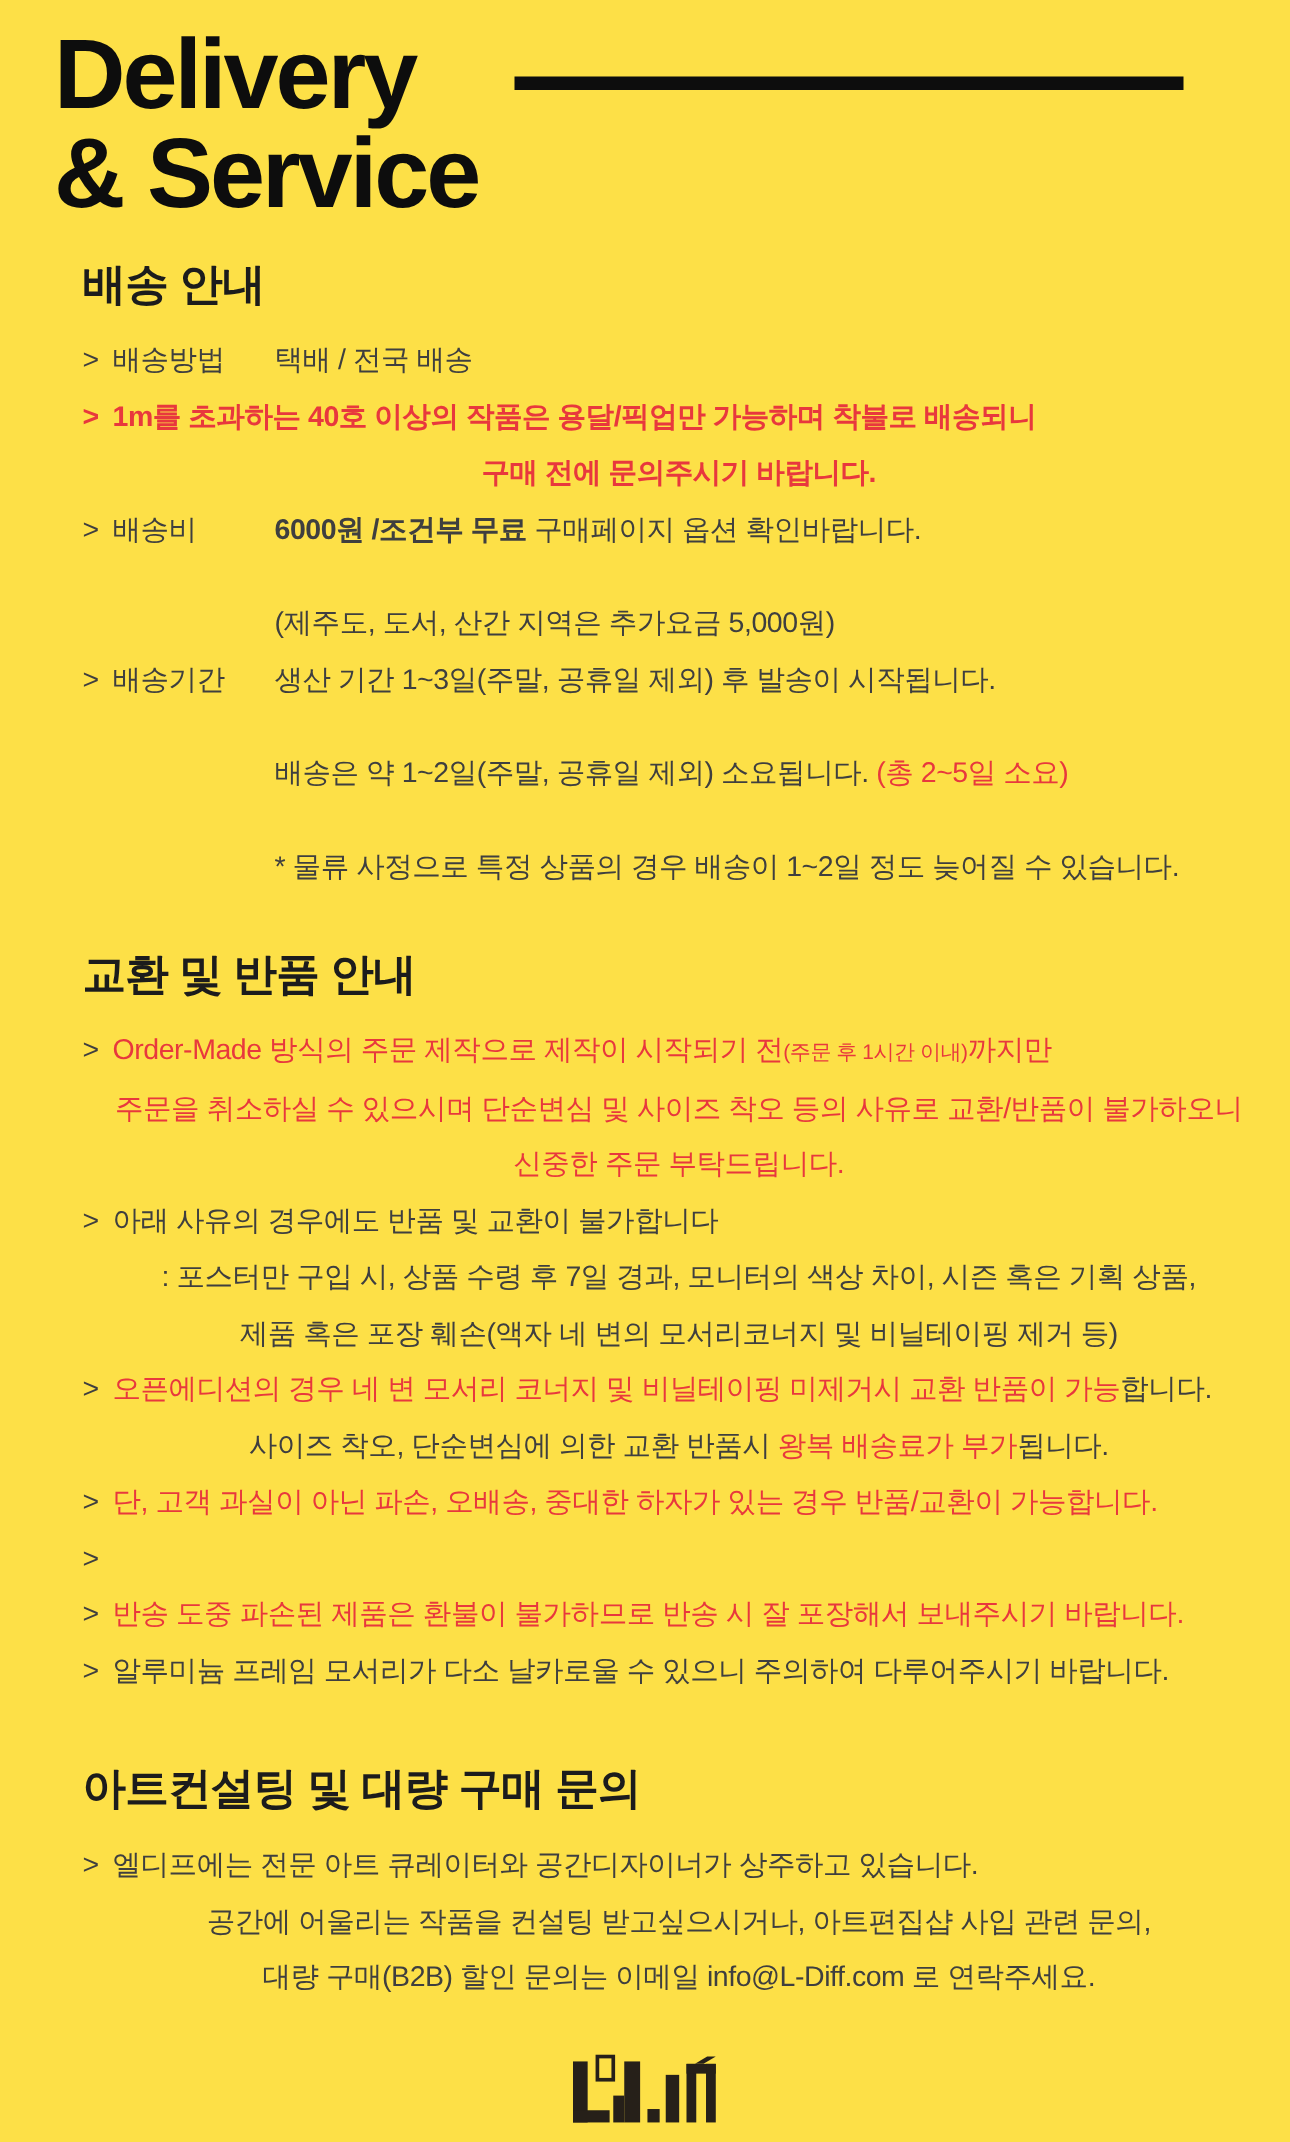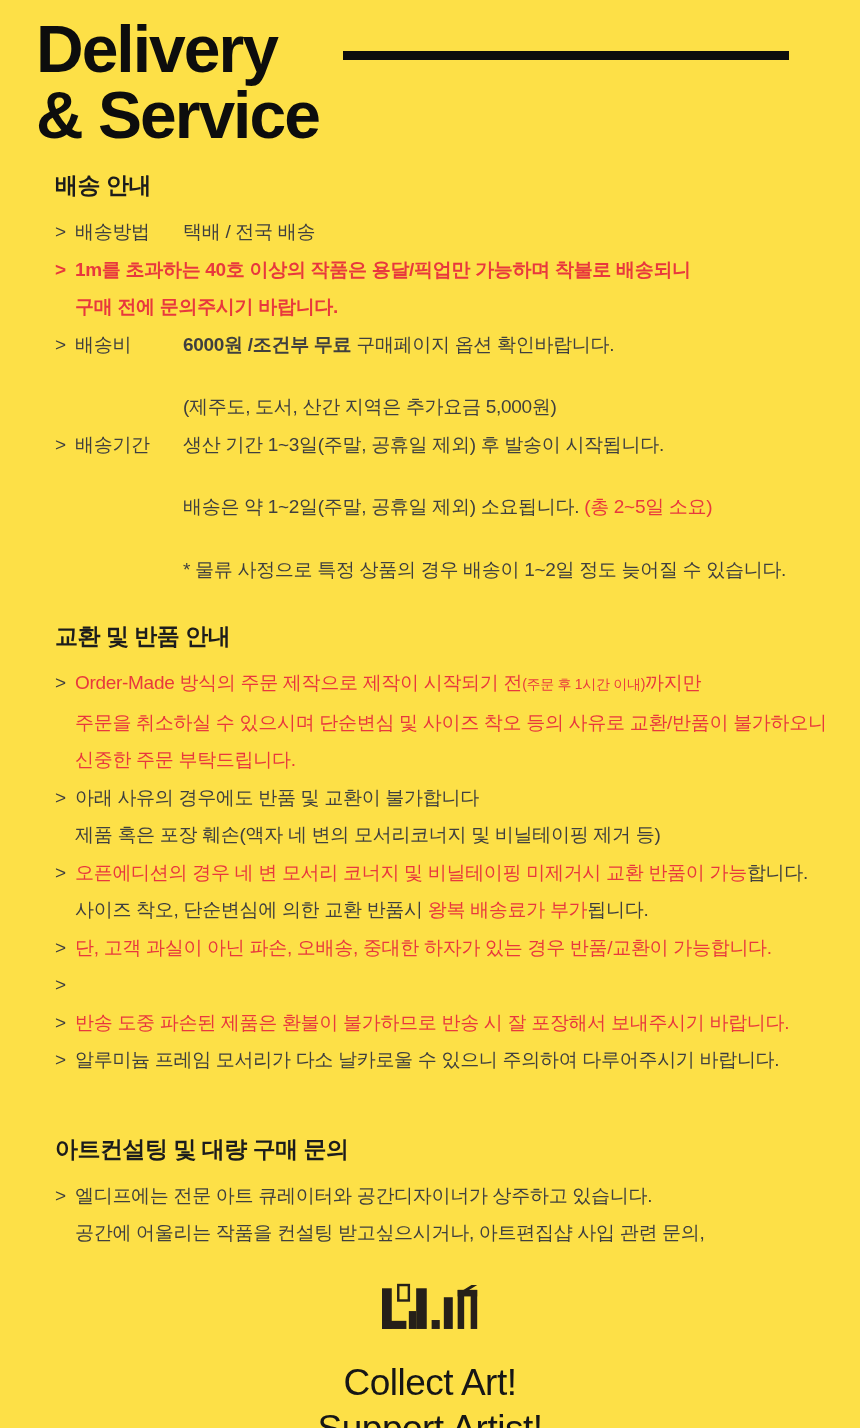--- a/index.html
+++ b/index.html
@@ -25,35 +25,35 @@
     font-size:66px;line-height:1.0;letter-spacing:-2px;
     font-weight:700;color:var(--title);
   }
   .title-rule{
     position:absolute;left:343px;top:51px;
     width:446px;height:9px;background:var(--title);
   }
   
   .sect{margin:0 30px 0 55px;}
   .sect h2{
-    font-size:23px;font-weight:600;color:var(--head);
+    font-size:29px;font-weight:600;color:var(--head);
     margin-bottom:12px;letter-spacing:-0.5px;
   }
   .sect-shipping{margin-top:20px;}
   .sect-exchange{margin-top:33px;}
-  .sect-consulting{margin-top:55px;}
+  .sect-consulting{margin-top:40px;}
   .row{
     display:flex;align-items:baseline;
     font-size:19px;line-height:37.5px;
     letter-spacing:-0.3px;
     white-space:nowrap;
   }
   .bullet{flex:0 0 20px;}
   .label{flex:0 0 108px;}
-  .ind{padding-left:20px;}
+  .ind{padding-left:20px;justify-content:center;}
   .vind{padding-left:128px;margin-top:25px;}
   .c-red{color:var(--red);}
   .b{font-weight:700;}
   .sm{font-size:14px;}
   
   .footer{margin-top:28px;text-align:center;}
   .logo{display:inline-block;}
   .slogan{
     margin-top:22px;
     font-size:37px;line-height:46px;
@@ -121,20 +121,23 @@
           <span><span class="c-red">주문을 취소하실 수 있으시며 단순변심 및 사이즈 착오 등의 사유로 교환/반품이 불가하오니</span></span>
         </div>
         <div class="row ind">
           <span><span class="c-red">신중한 주문 부탁드립니다.</span></span>
         </div>
         <div class="row">
           <span class="bullet">&gt;</span>
           <span><span>아래 사유의 경우에도 반품 및 교환이 불가합니다</span></span>
         </div>
         <div class="row ind">
+          <span><span>: 포스터만 구입 시, 상품 수령 후 7일 경과, 모니터의 색상 차이, 시즌 혹은 기획 상품,</span></span>
+        </div>
+        <div class="row ind">
           <span><span>제품 혹은 포장 훼손(액자 네 변의 모서리코너지 및 비닐테이핑 제거 등)</span></span>
         </div>
         <div class="row">
           <span class="bullet">&gt;</span>
           <span><span class="c-red">오픈에디션의 경우 네 변 모서리 코너지 및 비닐테이핑 미제거시 교환 반품이 가능</span><span>합니다.</span></span>
         </div>
         <div class="row ind">
           <span><span>사이즈 착오, 단순변심에 의한 교환 반품시 </span><span class="c-red">왕복 배송료가 부가</span><span>됩니다.</span></span>
         </div>
         <div class="row">
@@ -157,20 +160,23 @@
 
   <section class="sect sect-consulting">
     <h2>아트컨설팅 및 대량 구매 문의</h2>
     <div class="rows">
         <div class="row">
           <span class="bullet">&gt;</span>
           <span><span>엘디프에는 전문 아트 큐레이터와 공간디자이너가 상주하고 있습니다.</span></span>
         </div>
         <div class="row ind">
           <span><span>공간에 어울리는 작품을 컨설팅 받고싶으시거나, 아트편집샵 사입 관련 문의,</span></span>
+        </div>
+        <div class="row ind">
+          <span><span>대량 구매(B2B) 할인 문의는 이메일 info@L-Diff.com 로 연락주세요.</span></span>
         </div>
       </div>
   </section>
 
   <div class="footer">
     <svg class="logo" width="96" height="54" viewBox="0 0 118 54" aria-hidden="true">
       <g fill="#262019">
         <rect x="0" y="4" width="12" height="50"></rect>
         <rect x="0" y="44" width="30" height="10"></rect>
         <rect x="20" y="0" width="13" height="19" fill="none" stroke="#262019" stroke-width="3"></rect>

